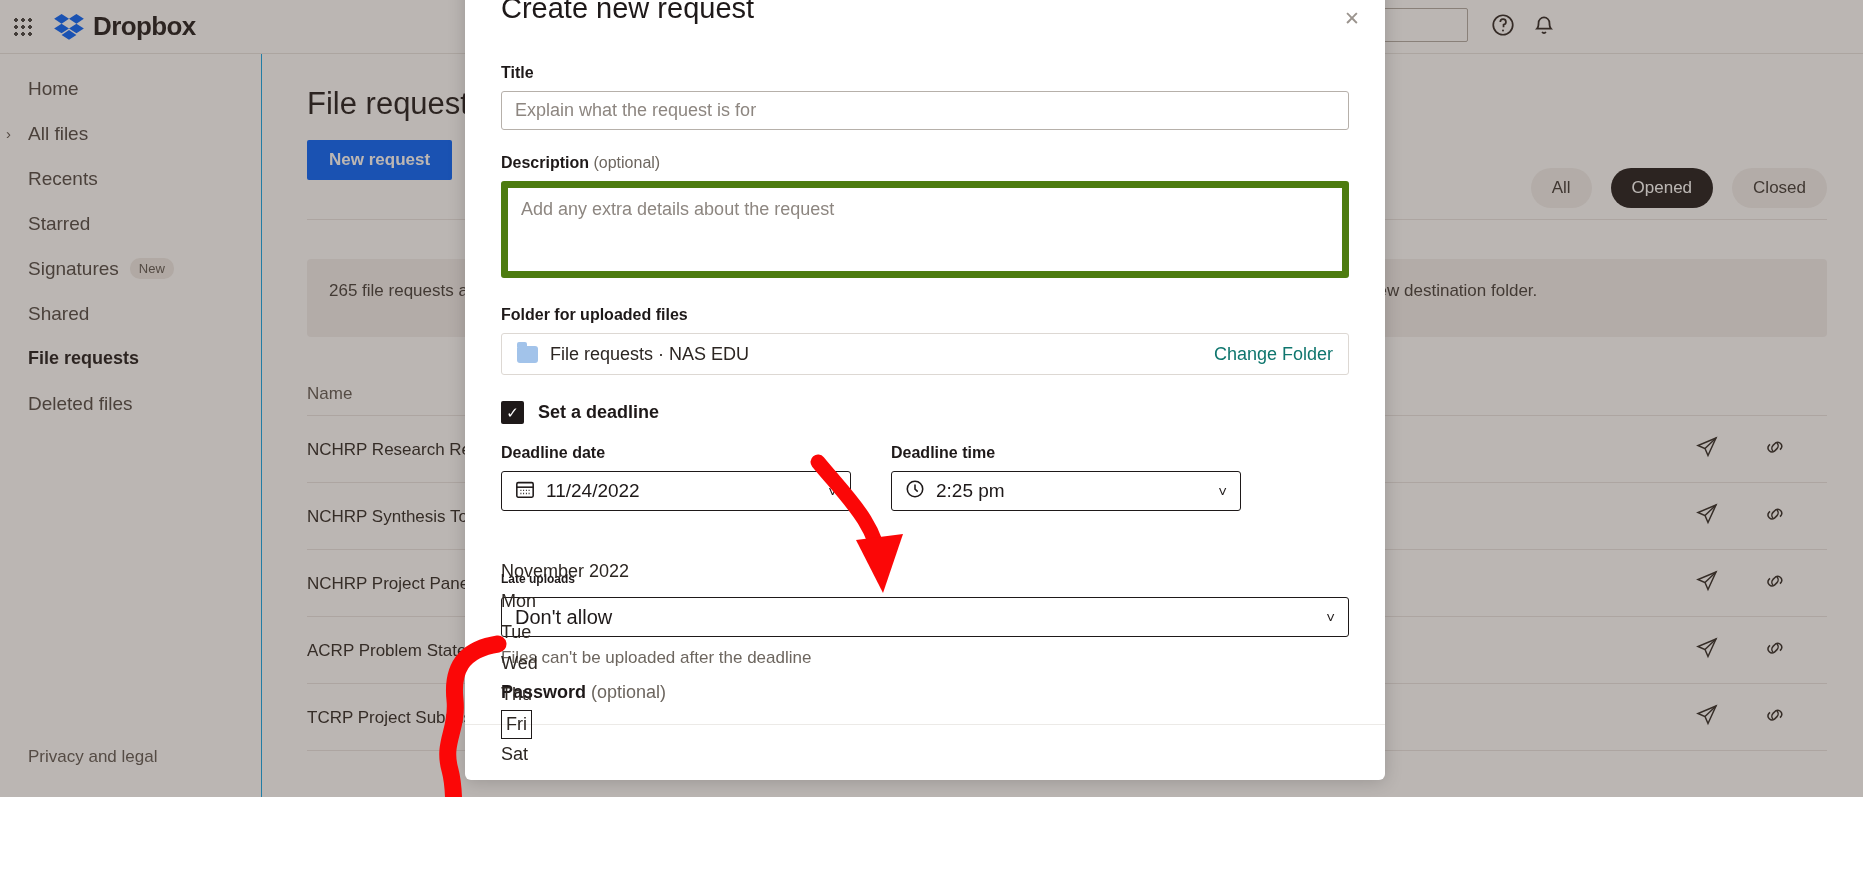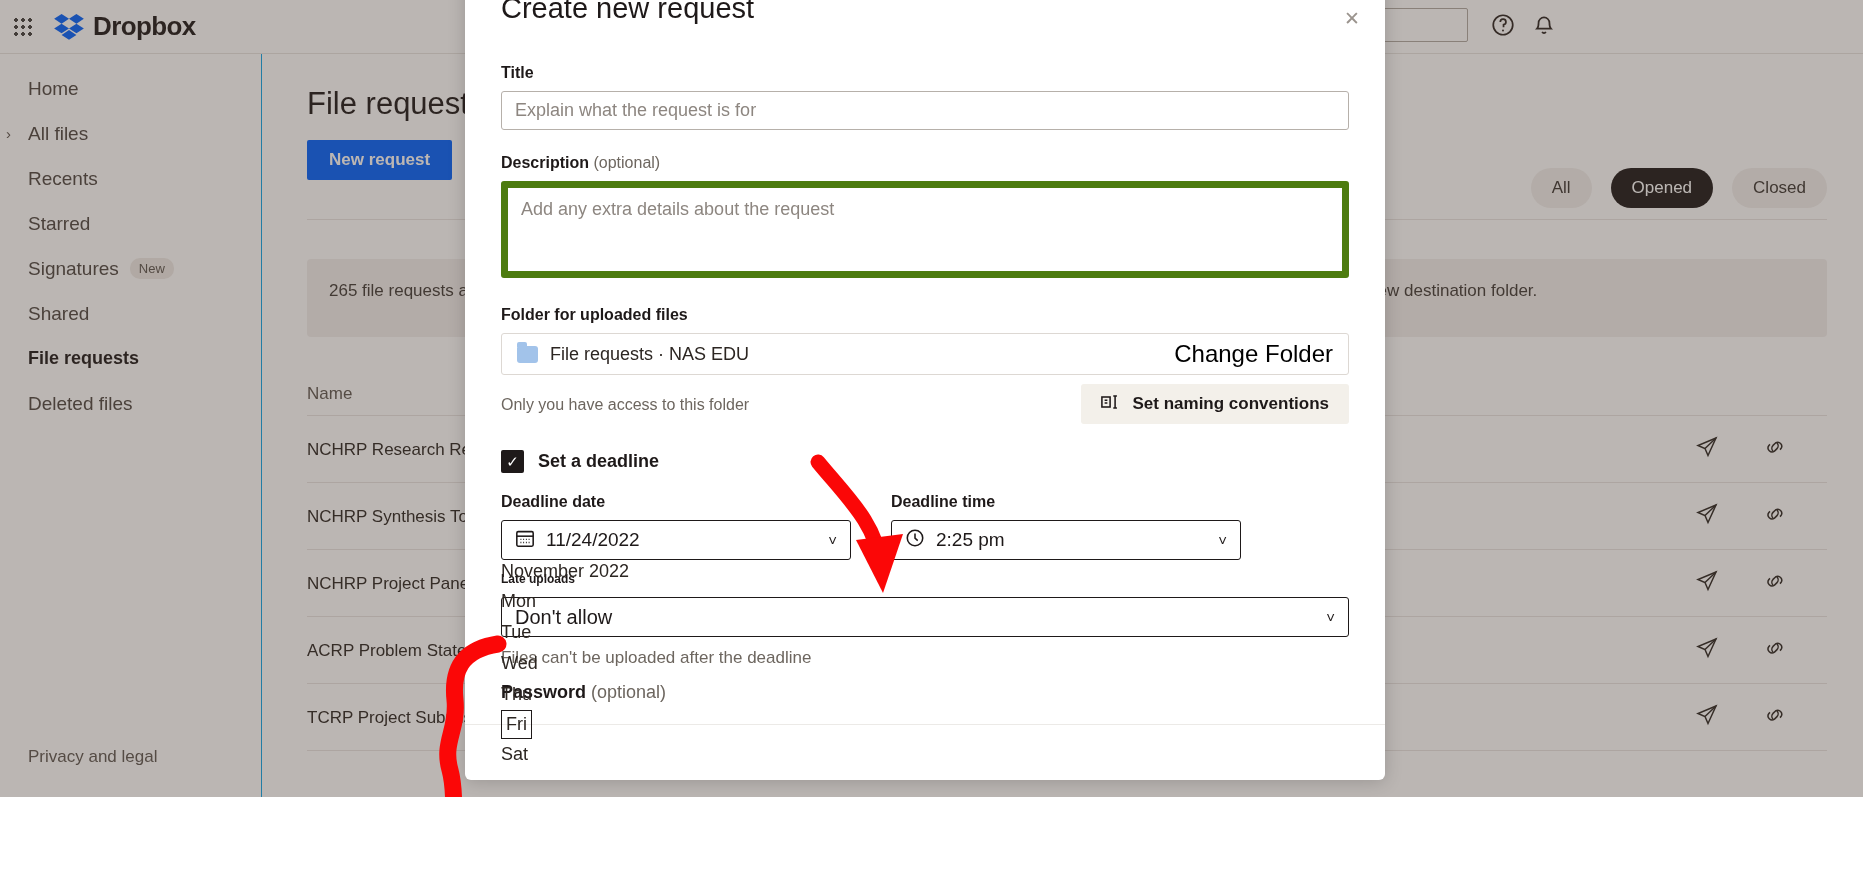--- a/index.html
+++ b/index.html
@@ -123,21 +123,21 @@
   .mbody { position: absolute; left: 36px; right: 36px; top: 100px; }
   .grp { margin-bottom: 24px; }
 
   .folder-box {
     width: 100%; height: 42px; border: 1px solid #ddd8d3; border-radius: 3px;
     display: flex; align-items: center; padding: 0 15px;
   }
   .folder-icon { width: 21px; height: 17px; background: #a2c3ea; border-radius: 2px 3px 3px 3px; position: relative; margin-right: 12px; }
   .folder-icon:before { content:""; position:absolute; left:0; top:-4px; width:10px; height:5px; background:#a2c3ea; border-radius:2px 2px 0 0; }
   .folder-text { font-size: 18px; color: #2c2622; }
-  .change-folder { margin-left: auto; font-size: 24px; color: #000000; }
+  .change-folder { margin-left: auto; font-size: 18px; color: #0f766e; }
 
   .folder-sub { display: flex; align-items: flex-start; margin-top: 9px; }
   .folder-note { font-size: 16px; color: #6d665f; padding-top: 12px; }
   .naming-btn {
     margin-left: auto; height: 40px; background: #f3f0ea; border-radius: 3px;
     display: flex; align-items: center; gap: 12px; padding: 0 20px;
     font-size: 17px; font-weight: bold; color: #1e1919;
   }
 
   .checkrow { display: flex; align-items: center; gap: 14px; margin-top: 26px; }
@@ -362,33 +362,20 @@
         </div>
         <textarea class="ta" placeholder="Add any extra details about the request" style=""></textarea>
       </div>
 
       <div>
         <div class="field-label">Folder for uploaded files</div>
         <div class="folder-box">
           <div class="folder-icon"></div>
           <div class="folder-text">File requests · NAS EDU</div>
           <div class="change-folder">Change Folder</div>
-        </div>
-        <div class="folder-sub">
-          <div class="folder-note">Only you have access to this folder</div>
-          <div class="naming-btn">
-            <span>
-              <svg width="20" height="18" viewBox="0 0 22 18" fill="none" stroke="#1e1919" stroke-width="1.7">
-                <rect x="1" y="3.5" width="9" height="11"></rect>
-                  <path d="M4 7h3M4 10h3"></path>
-                <path d="M13.5 2.5h4M15.5 2.5v13M13.5 15.5h4"></path>
-              </svg>
-            </span>
-            <span>Set naming conventions</span>
-          </div>
         </div>
       </div>
 
       <div class="checkrow">
         <div class="cbx">
           <span>✓</span>
         </div>
         <div class="lbl">Set a deadline</div>
       </div>
 

